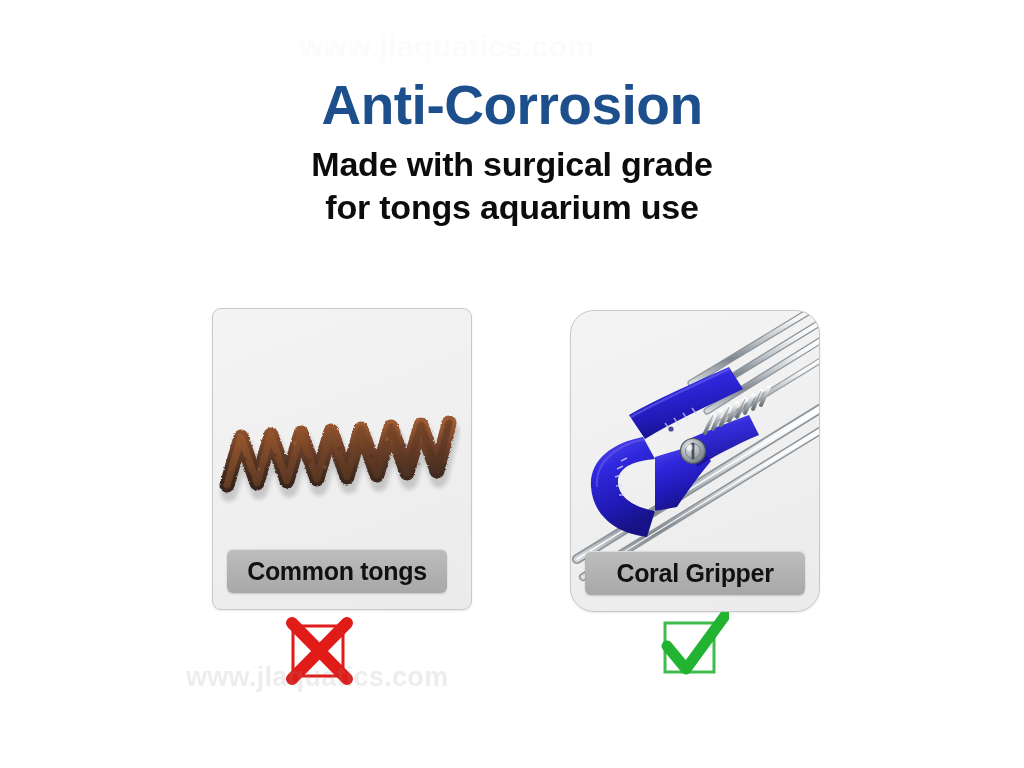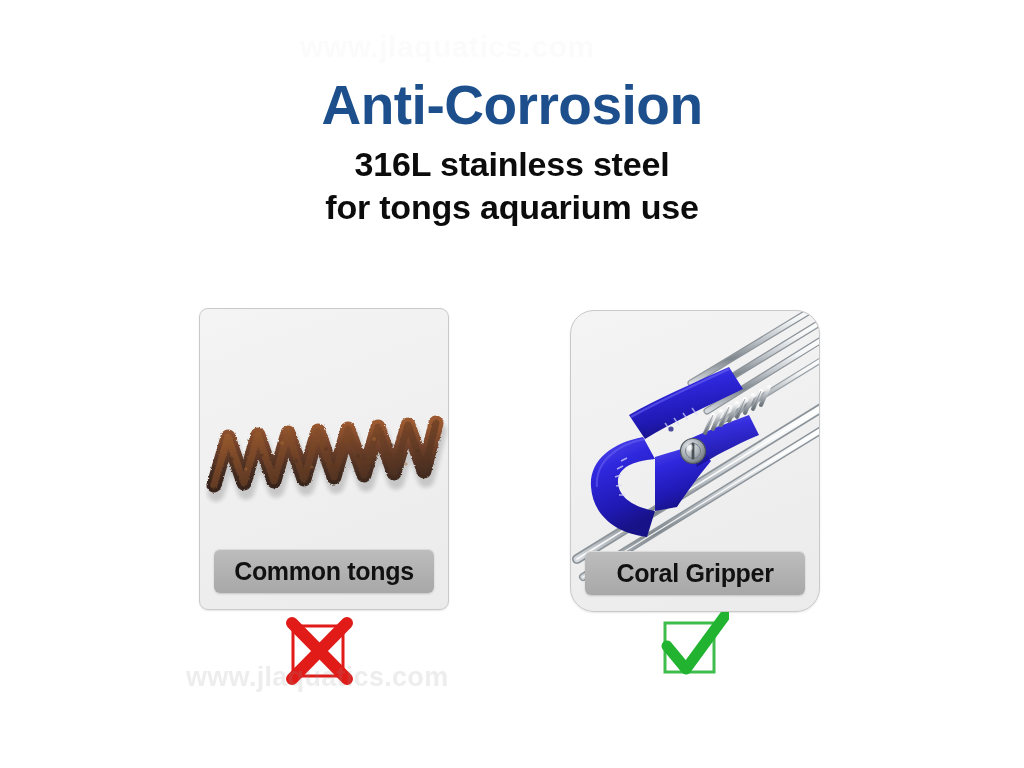--- a/index.html
+++ b/index.html
@@ -51,21 +51,21 @@
   .panel {
     position: absolute;
     width: 248px;
     height: 300px;
     border: 1px solid #c9c9c9;
     border-radius: 9px;
     background: linear-gradient(160deg, #f4f4f4 0%, #efefef 55%, #ebebeb 100%);
     box-shadow: 0 1px 2px rgba(0,0,0,0.10);
     overflow: hidden;
   }
-  #panel-left  { left: 199px; top: 0; }
+  #panel-left  { left: 212px; top: 0; padding-left: 10px; }
   #panel-right { left: 570px; top: 2px; border-radius: 24px; }
 
   .panel-art {
     position: absolute;
     left: 0; top: 0;
     width: 248px;
     height: 300px;
   }
 
   
@@ -122,21 +122,21 @@
     letter-spacing: 0.5px;
     white-space: nowrap;
     user-select: none;
   }
 </style>
 </head>
 <body>
 
 <div id="heading">
   <div id="title">Anti-Corrosion</div>
-  <div class="subline">316L stainless steel</div>
+  <div class="subline">Made with surgical grade</div>
   <div class="subline">for tongs aquarium use</div>
 </div>
 
 <div id="panels">
 
   <div class="panel" id="panel-left">
     <svg class="panel-art" viewBox="0 0 248 300">
       <defs>
         <linearGradient id="rustA" x1="0" y1="0" x2="0" y2="1">
           <stop offset="0%" stop-color="#9c5a30"></stop>

